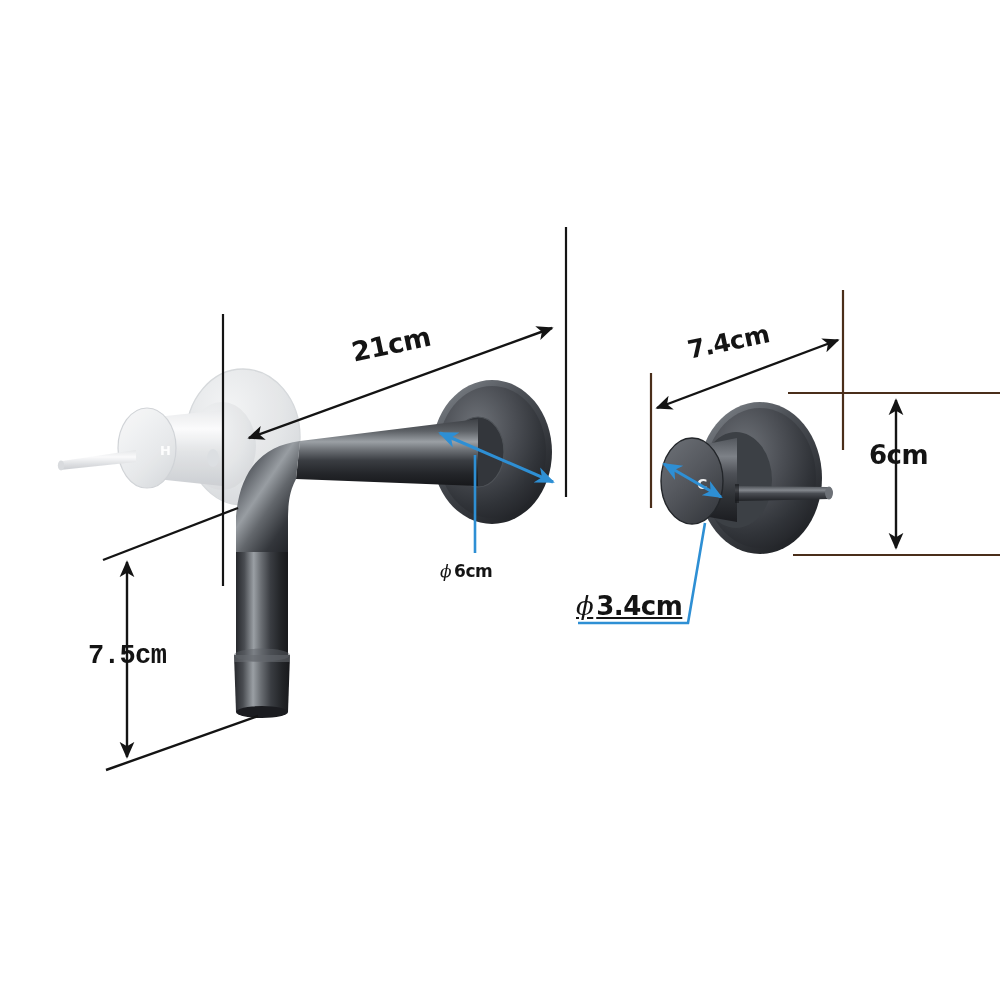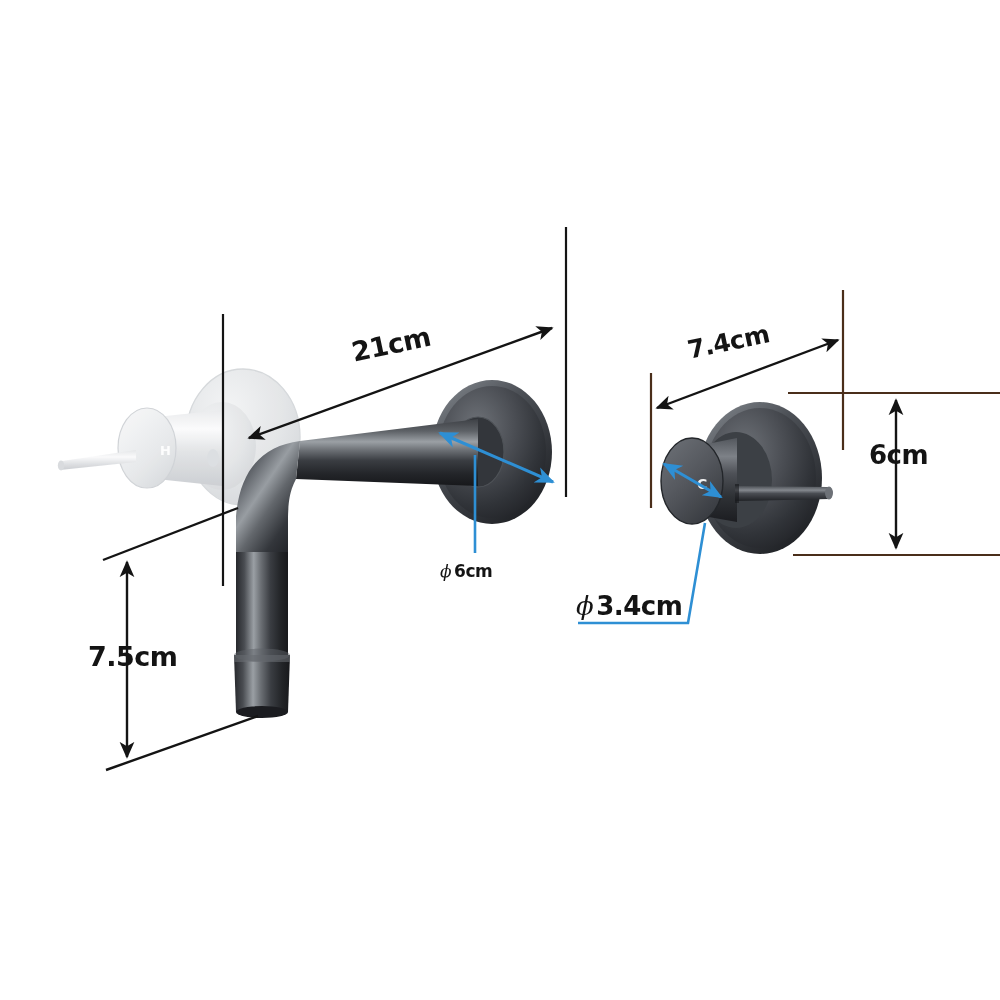--- a/index.html
+++ b/index.html
@@ -38,20 +38,21 @@
     left: 352px;
     top: 337px;
     font-size: 27px;
     transform: rotate(-12deg);
     transform-origin: left center;
   }
   #label-75cm {
     left: 88px;
     top: 641px;
     font-size: 27px;
+    font-family: Liberation Mono, monospace;
   }
   #label-phi6 {
     left: 440px;
     top: 561px;
     font-size: 17px;
   }
   #label-74cm {
     left: 688px;
     top: 336px;
     font-size: 25px;
@@ -60,20 +61,21 @@
   }
   #label-6cm {
     left: 869px;
     top: 440px;
     font-size: 26px;
   }
   #label-phi34 {
     left: 576px;
     top: 591px;
     font-size: 26px;
+    text-decoration: underline;
   }
   .phi-sym {
     font-style: italic;
     font-weight: normal;
     font-family: "DejaVu Serif", serif;
     padding-right: 3px;
   }
 </style>
 </head>
 <body>

